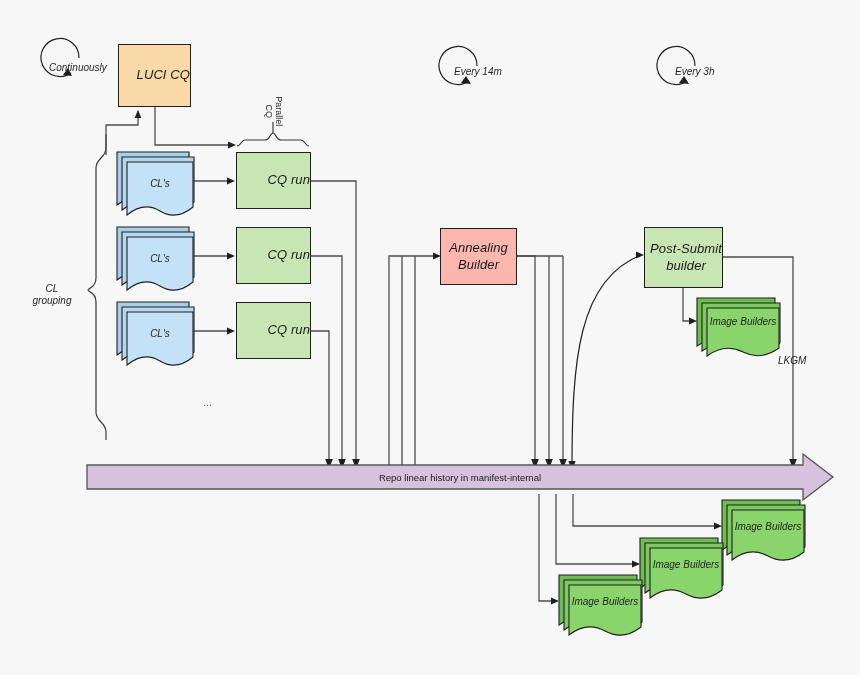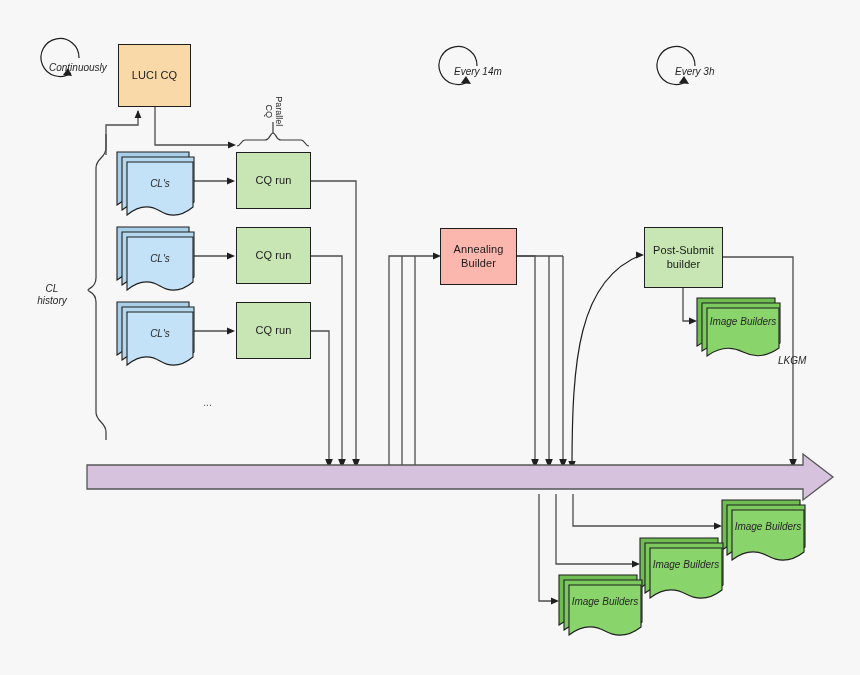--- a/index.html
+++ b/index.html
@@ -19,26 +19,27 @@
     position: absolute;
     left: 0; top: 0;
     width: 860px;
     height: 675px;
   }
   .node {
     position: absolute;
     box-sizing: border-box;
     display: flex;
     align-items: center;
-    justify-content: center;
+    justify-content: flex-end;
     text-align: center;
     color: #1a1a1a;
-    font-size: 11px;
+    font-size: 13px;
     line-height: 1.25;
     letter-spacing: 0.1px;
+    font-style: italic;
   }
   .rect-node {
     border: 1.3px solid #1f1f1f;
   }
   .label-free {
     position: absolute;
     font-size: 10px;
     color: #262626;
     line-height: 1.2;
     text-align: center;
@@ -237,21 +238,21 @@
   <div class="label-free" style="left:675px; top:66px; text-align:center;">Every 3h</div>
 
   <div class="node rect-node" style="left:118px; top:44px; width:73px; height:63px; background:#fad9a8;">
     <span>LUCI CQ</span>
   </div>
 
   <div class="rot-label" style="left:259px; top:101px; width:30px;">Parallel
 CQ</div>
 
   <div class="label-free" style="left:24px; top:283px; width:56px;">CL
-history</div>
+grouping</div>
 
   <div class="node rect-node" style="left:236px; top:152px; width:75px; height:57px; background:#c8e6b4;">
     <span>CQ run</span>
   </div>
   <div class="node rect-node" style="left:236px; top:227px; width:75px; height:57px; background:#c8e6b4;">
     <span>CQ run</span>
   </div>
   <div class="node rect-node" style="left:236px; top:302px; width:75px; height:57px; background:#c8e6b4;">
     <span>CQ run</span>
   </div>
@@ -271,14 +272,15 @@
 builder</span>
   </div>
 
   <div class="label-free" style="left:707px; top:316px; width:72px;">Image Builders</div>
   <div class="label-free" style="left:732px; top:521px; width:72px;">Image Builders</div>
   <div class="label-free" style="left:650px; top:559px; width:72px;">Image Builders</div>
   <div class="label-free" style="left:569px; top:596px; width:72px;">Image Builders</div>
 
   <div class="label-free" style="left:778px; top:355px; text-align:center;">LKGM</div>
 
+  <div class="bar-label" style="left:280px; top:472px; width:360px; text-align:center;">Repo linear history in manifest-internal</div>
 
 </div>
 
 </body></html>

